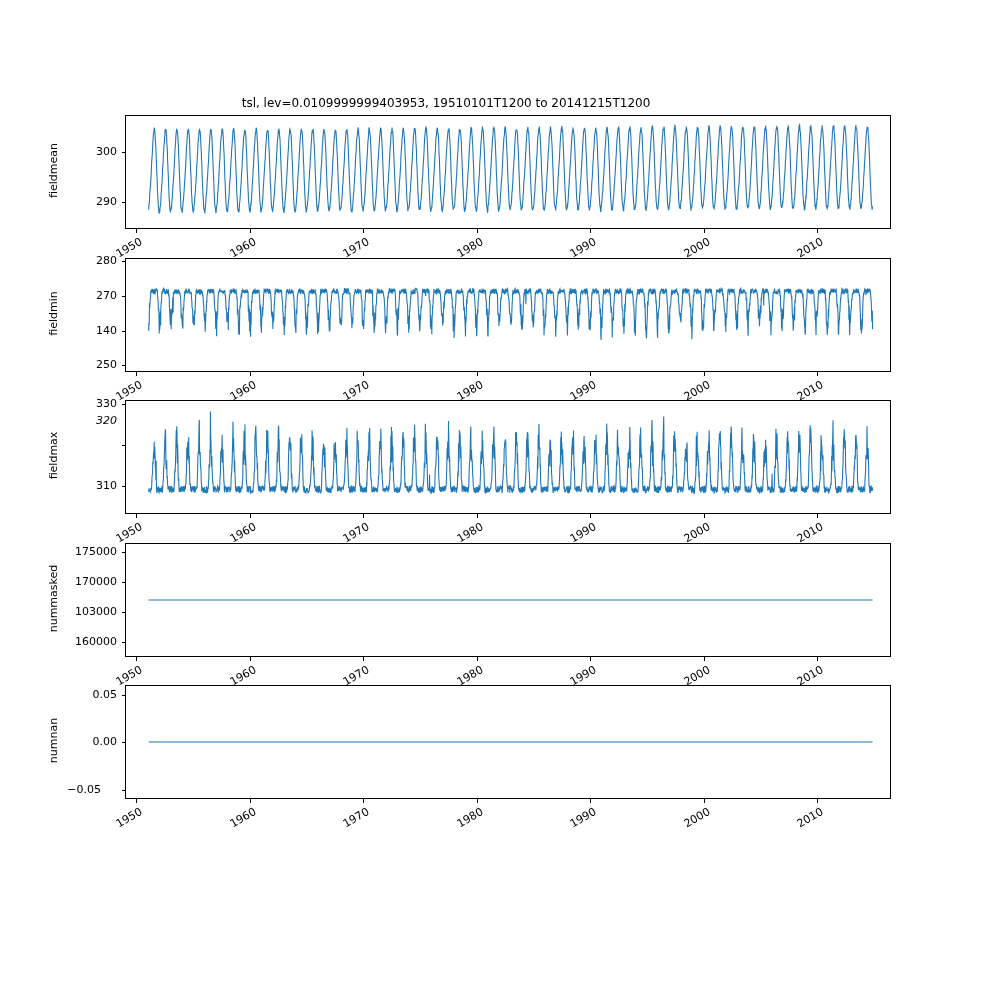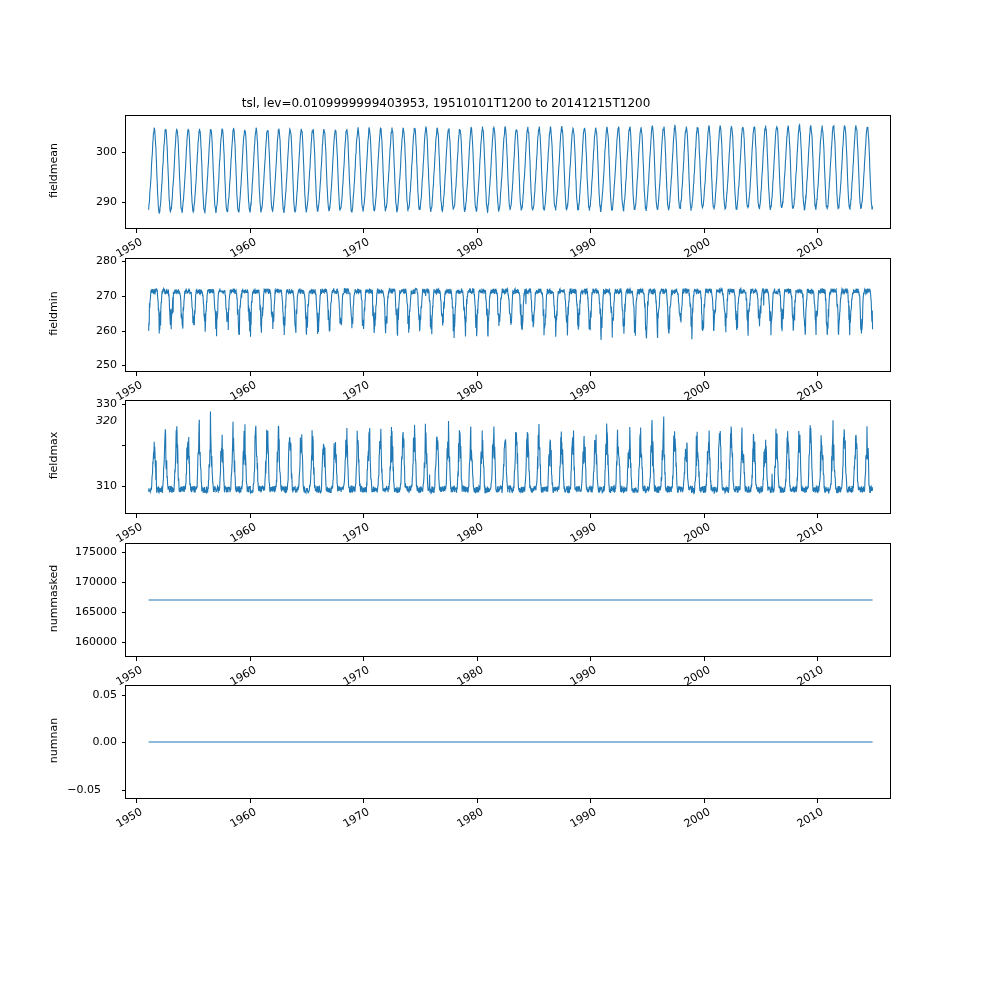--- a/index.html
+++ b/index.html
@@ -116,21 +116,21 @@
     <div class="xtick-rot" style="left: 783.237px; top: 235px; width: 36px;">2010</div>
     <div class="panel" style="left: 125px; top: 258px; width: 766px; height: 114px;">
       <svg viewBox="0 0 766 114" preserveAspectRatio="none">
         <polyline fill="none" stroke="#1f77b4" stroke-width="1.1" points="22.70,73.17 22.98,64.77 23.25,67.31 23.53,44.70 23.81,49.81 24.09,43.20 24.37,40.92 24.65,37.47 24.93,32.92 25.21,31.60 25.49,34.33 25.77,31.24 26.05,31.28 26.33,33.43 26.60,33.03 26.88,30.61 27.16,34.22 27.44,34.83 27.72,34.28 28.00,34.56 28.28,30.51 28.56,31.82 28.84,33.73 29.12,34.97 29.40,34.06 29.68,32.51 29.95,30.15 30.23,31.99 30.51,31.34 30.79,30.63 31.07,31.20 31.35,31.77 31.63,37.39 31.91,41.56 32.19,41.70 32.47,52.62 32.75,50.04 33.03,56.45 33.30,75.92 33.58,58.58 33.86,72.22 34.14,55.80 34.42,53.35 34.70,67.75 34.98,48.83 35.26,44.25 35.54,44.28 35.82,37.23 36.10,32.78 36.38,35.13 36.65,34.14 36.93,30.85 37.21,32.78 37.49,32.75 37.77,30.13 38.05,30.72 38.33,32.82 38.61,30.41 38.89,35.37 39.17,32.24 39.45,35.51 39.73,35.34 40.00,32.73 40.28,34.42 40.56,31.28 40.84,31.05 41.12,34.88 41.40,35.06 41.68,34.65 41.96,32.65 42.24,32.38 42.52,31.12 42.80,37.96 43.08,36.01 43.35,40.88 43.63,50.31 43.91,54.64 44.19,61.03 44.47,67.10 44.75,51.19 45.03,56.90 45.31,71.38 45.59,59.20 45.87,56.46 46.15,50.15 46.43,55.78 46.70,43.85 46.98,38.78 47.26,54.35 47.54,33.46 47.82,34.15 48.10,34.48 48.38,34.61 48.66,35.35 48.94,31.10 49.22,32.23 49.50,32.85 49.78,31.91 50.05,34.99 50.33,30.90 50.61,34.51 50.89,33.05 51.17,35.04 51.45,34.65 51.73,31.81 52.01,33.04 52.29,32.04 52.57,30.85 52.85,34.86 53.13,34.99 53.40,32.45 53.68,35.42 53.96,34.47 54.24,36.13 54.52,37.78 54.80,39.58 55.08,48.36 55.36,60.33 55.64,55.63 55.92,58.11 56.20,62.72 56.48,67.66 56.75,68.07 57.03,70.86 57.31,49.22 57.59,52.90 57.87,49.27 58.15,42.78 58.43,40.17 58.71,35.76 58.99,32.35 59.27,35.47 59.55,33.99 59.83,31.50 60.10,32.27 60.38,30.16 60.66,33.54 60.94,31.93 61.22,35.44 61.50,33.44 61.78,33.99 62.06,33.54 62.34,33.79 62.62,32.51 62.90,33.44 63.18,30.09 63.45,31.35 63.73,31.53 64.01,35.18 64.29,34.89 64.57,34.12 64.85,33.94 65.13,35.38 65.41,33.66 65.69,40.14 65.97,42.74 66.25,49.56 66.53,50.18 66.80,51.84 67.08,64.86 67.36,64.89 67.64,58.47 67.92,67.14 68.20,57.43 68.48,67.30 68.76,52.32 69.04,56.45 69.32,51.88 69.60,43.49 69.88,36.22 70.15,35.75 70.43,31.39 70.71,32.25 70.99,31.39 71.27,32.52 71.55,35.35 71.83,33.48 72.11,32.89 72.39,33.40 72.67,31.77 72.95,31.58 73.23,34.44 73.50,30.89 73.78,35.40 74.06,35.01 74.34,31.22 74.62,32.80 74.90,35.28 75.18,34.75 75.46,31.16 75.74,34.21 76.02,34.07 76.30,32.95 76.58,34.24 76.85,37.12 77.13,37.03 77.41,41.28 77.69,45.39 77.97,47.56 78.25,57.97 78.53,59.17 78.81,63.34 79.09,55.47 79.37,73.98 79.65,66.97 79.93,60.28 80.20,52.36 80.48,53.06 80.76,43.05 81.04,44.47 81.32,36.65 81.60,35.59 81.88,32.02 82.16,32.10 82.44,31.91 82.72,31.18 83.00,31.13 83.27,33.73 83.55,34.19 83.83,35.04 84.11,31.56 84.39,30.81 84.67,34.76 84.95,33.80 85.23,30.57 85.51,33.69 85.79,32.10 86.07,31.38 86.35,34.41 86.62,30.82 86.90,34.71 87.18,33.59 87.46,31.25 87.74,31.42 88.02,33.08 88.30,36.98 88.58,43.20 88.86,48.66 89.14,51.69 89.42,52.37 89.70,56.61 89.97,71.35 90.25,54.36 90.53,53.25 90.81,78.74 91.09,59.63 91.37,61.25 91.65,55.84 91.93,55.80 92.21,42.53 92.49,37.62 92.77,33.98 93.05,32.92 93.32,34.20 93.60,31.80 93.88,31.22 94.16,30.09 94.44,32.87 94.72,32.75 95.00,32.54 95.28,32.65 95.56,33.00 95.84,34.02 96.12,32.03 96.40,33.12 96.67,32.91 96.95,34.17 97.23,34.64 97.51,33.68 97.79,33.09 98.07,33.92 98.35,33.22 98.63,32.88 98.91,31.71 99.19,33.25 99.47,37.37 99.75,36.77 100.02,44.63 100.30,51.28 100.58,50.18 100.86,54.20 101.14,64.03 101.42,57.86 101.70,58.51 101.98,58.07 102.26,54.10 102.54,72.38 102.82,50.26 103.10,52.35 103.37,41.59 103.65,40.30 103.93,35.94 104.21,36.72 104.49,31.32 104.77,33.39 105.05,32.07 105.33,30.86 105.61,35.07 105.89,31.69 106.17,33.89 106.45,31.24 106.72,31.93 107.00,33.47 107.28,32.04 107.56,30.09 107.84,33.02 108.12,34.30 108.40,30.15 108.68,32.77 108.96,30.82 109.24,35.53 109.52,32.76 109.80,32.69 110.07,32.51 110.35,31.91 110.63,35.94 110.91,34.58 111.19,40.08 111.47,40.03 111.75,56.17 112.03,56.12 112.31,51.12 112.59,63.89 112.87,71.65 113.15,76.97 113.42,64.06 113.70,77.22 113.98,53.12 114.26,47.41 114.54,49.49 114.82,43.34 115.10,40.77 115.38,37.49 115.66,34.96 115.94,39.37 116.22,31.81 116.50,34.87 116.77,32.25 117.05,31.16 117.33,31.81 117.61,33.61 117.89,33.87 118.17,33.82 118.45,32.98 118.73,31.55 119.01,35.00 119.29,32.70 119.57,33.76 119.85,31.21 120.12,34.29 120.40,32.80 120.68,34.03 120.96,34.00 121.24,33.27 121.52,31.52 121.80,31.58 122.08,34.47 122.36,33.00 122.64,53.64 122.92,47.32 123.20,57.76 123.47,63.63 123.75,50.33 124.03,73.80 124.31,65.03 124.59,53.82 124.87,79.05 125.15,59.82 125.43,66.85 125.71,45.10 125.99,42.61 126.27,44.71 126.55,38.32 126.82,35.61 127.10,32.78 127.38,35.31 127.66,34.32 127.94,31.08 128.22,34.36 128.50,34.19 128.78,32.17 129.06,33.91 129.34,30.08 129.62,35.57 129.90,33.33 130.17,31.99 130.45,34.65 130.73,33.13 131.01,31.34 131.29,35.36 131.57,32.75 131.85,31.35 132.13,34.43 132.41,32.54 132.69,33.85 132.97,31.73 133.25,31.74 133.52,35.28 133.80,37.43 134.08,40.35 134.36,52.12 134.64,46.47 134.92,52.88 135.20,69.04 135.48,68.44 135.76,75.14 136.04,61.37 136.32,58.83 136.60,49.19 136.87,58.24 137.15,52.99 137.43,50.02 137.71,42.97 137.99,36.95 138.27,34.37 138.55,30.95 138.83,31.41 139.11,33.75 139.39,33.02 139.67,30.44 139.95,31.20 140.22,35.11 140.50,31.29 140.78,31.98 141.06,32.28 141.34,30.95 141.62,31.34 141.90,31.70 142.18,33.23 142.46,30.10 142.74,35.38 143.02,34.70 143.30,34.62 143.57,34.25 143.85,30.67 144.13,32.51 144.41,31.25 144.69,34.77 144.97,34.71 145.25,40.15 145.53,41.29 145.81,56.49 146.09,54.65 146.37,59.26 146.65,54.25 146.92,53.67 147.20,71.32 147.48,58.65 147.76,55.69 148.04,64.07 148.32,56.96 148.60,47.50 148.88,44.57 149.16,39.15 149.44,32.60 149.72,33.11 150.00,33.73 150.27,31.06 150.55,31.69 150.83,31.68 151.11,32.09 151.39,33.36 151.67,30.44 151.95,34.28 152.23,31.76 152.51,30.49 152.79,31.96 153.07,33.69 153.35,34.24 153.62,33.39 153.90,33.01 154.18,31.14 154.46,32.65 154.74,32.36 155.02,32.91 155.30,33.54 155.58,31.77 155.86,31.95 156.14,36.27 156.42,38.18 156.70,41.99 156.97,43.85 157.25,53.88 157.53,54.56 157.81,65.55 158.09,67.43 158.37,58.70 158.65,77.27 158.93,60.31 159.21,68.32 159.49,62.29 159.77,47.44 160.05,49.83 160.32,42.15 160.60,38.22 160.88,31.89 161.16,32.47 161.44,33.15 161.72,30.71 162.00,33.18 162.28,33.06 162.56,34.14 162.84,34.47 163.12,34.97 163.40,33.35 163.67,30.50 163.95,31.51 164.23,34.86 164.51,32.04 164.79,35.45 165.07,34.36 165.35,34.63 165.63,34.00 165.91,31.53 166.19,31.45 166.47,33.24 166.75,34.28 167.02,34.46 167.30,31.88 167.58,33.71 167.86,37.48 168.14,37.92 168.42,42.50 168.70,48.08 168.98,54.01 169.26,63.14 169.54,68.35 169.82,68.60 170.10,72.39 170.37,75.15 170.65,51.41 170.93,52.40 171.21,56.06 171.49,47.38 171.77,38.77 172.05,37.19 172.33,35.41 172.61,34.07 172.89,32.71 173.17,30.90 173.45,34.01 173.72,31.90 174.00,34.09 174.28,30.83 174.56,30.06 174.84,35.55 175.12,33.88 175.40,34.97 175.68,31.67 175.96,32.82 176.24,30.76 176.52,32.89 176.80,32.74 177.07,33.58 177.35,35.47 177.63,31.58 177.91,33.34 178.19,32.47 178.47,34.15 178.75,35.96 179.03,36.42 179.31,40.16 179.59,41.48 179.87,51.54 180.15,61.11 180.42,54.44 180.70,74.45 180.98,77.12 181.26,58.20 181.54,68.08 181.82,70.02 182.10,62.72 182.38,45.79 182.66,48.40 182.94,46.40 183.22,41.61 183.50,34.49 183.77,33.90 184.05,33.21 184.33,33.60 184.61,31.85 184.89,32.69 185.17,35.09 185.45,32.83 185.73,31.92 186.01,33.14 186.29,30.91 186.57,35.26 186.84,35.24 187.12,35.11 187.40,31.77 187.68,31.36 187.96,31.33 188.24,34.75 188.52,32.14 188.80,33.52 189.08,34.94 189.36,33.09 189.64,30.84 189.92,34.72 190.19,36.56 190.47,35.06 190.75,41.64 191.03,48.49 191.31,51.40 191.59,57.42 191.87,63.91 192.15,76.25 192.43,54.75 192.71,72.03 192.99,74.22 193.27,65.34 193.54,61.83 193.82,55.58 194.10,48.28 194.38,43.51 194.66,36.38 194.94,37.45 195.22,30.55 195.50,31.11 195.78,35.52 196.06,34.86 196.34,34.17 196.62,32.48 196.89,31.24 197.17,31.92 197.45,31.57 197.73,34.37 198.01,31.68 198.29,33.01 198.57,34.14 198.85,34.39 199.13,30.74 199.41,33.16 199.69,30.13 199.97,33.36 200.24,32.25 200.52,33.91 200.80,30.64 201.08,31.71 201.36,34.17 201.64,35.13 201.92,39.26 202.20,44.07 202.48,50.52 202.76,62.07 203.04,51.74 203.32,57.06 203.59,66.98 203.87,73.82 204.15,72.33 204.43,73.02 204.71,59.20 204.99,59.79 205.27,46.17 205.55,43.91 205.83,43.65 206.11,37.89 206.39,35.32 206.67,33.03 206.94,32.59 207.22,31.82 207.50,34.43 207.78,32.17 208.06,30.55 208.34,30.31 208.62,33.10 208.90,32.25 209.18,32.26 209.46,34.73 209.74,34.36 210.02,32.67 210.29,33.56 210.57,33.70 210.85,35.58 211.13,34.64 211.41,30.43 211.69,33.82 211.97,30.25 212.25,34.16 212.53,32.60 212.81,36.06 213.09,37.81 213.37,40.24 213.64,43.87 213.92,50.60 214.20,50.69 214.48,65.80 214.76,60.72 215.04,60.54 215.32,65.15 215.60,63.36 215.88,67.36 216.16,64.82 216.44,57.89 216.72,47.22 216.99,40.93 217.27,36.13 217.55,36.43 217.83,35.98 218.11,35.01 218.39,34.91 218.67,33.86 218.95,30.24 219.23,30.09 219.51,34.46 219.79,31.23 220.07,32.13 220.34,30.06 220.62,32.79 220.90,35.06 221.18,30.10 221.46,35.16 221.74,35.20 222.02,30.51 222.30,30.36 222.58,31.96 222.86,31.02 223.14,31.68 223.42,34.74 223.69,34.20 223.97,34.47 224.25,34.85 224.53,34.89 224.81,41.56 225.09,47.86 225.37,49.32 225.65,54.64 225.93,58.78 226.21,59.98 226.49,70.35 226.77,61.39 227.04,59.37 227.32,65.92 227.60,57.26 227.88,47.15 228.16,46.99 228.44,38.81 228.72,36.75 229.00,35.39 229.28,33.89 229.56,32.96 229.84,30.50 230.12,32.78 230.39,31.75 230.67,33.94 230.95,34.61 231.23,33.37 231.51,34.33 231.79,32.57 232.07,34.52 232.35,30.09 232.63,33.99 232.91,34.87 233.19,34.02 233.47,30.65 233.74,31.75 234.02,32.32 234.30,32.76 234.58,34.67 234.86,31.59 235.14,32.63 235.42,31.23 235.70,35.31 235.98,40.20 236.26,42.01 236.54,41.21 236.82,59.52 237.09,68.05 237.37,64.41 237.65,64.81 237.93,61.74 238.21,71.15 238.49,66.21 238.77,54.47 239.05,49.31 239.33,53.09 239.61,43.36 239.89,41.16 240.17,32.95 240.44,32.26 240.72,33.65 241.00,34.01 241.28,33.72 241.56,30.94 241.84,32.77 242.12,33.10 242.40,31.48 242.68,33.87 242.96,32.28 243.24,32.79 243.52,34.20 243.79,35.50 244.07,30.53 244.35,30.51 244.63,31.90 244.91,30.81 245.19,34.45 245.47,30.92 245.75,34.13 246.03,33.93 246.31,35.27 246.59,33.21 246.87,31.27 247.14,34.08 247.42,58.33 247.70,47.35 247.98,53.52 248.26,60.98 248.54,65.78 248.82,75.26 249.10,70.17 249.38,54.34 249.66,68.45 249.94,59.05 250.22,61.57 250.49,48.40 250.77,47.34 251.05,45.62 251.33,37.39 251.61,34.80 251.89,32.71 252.17,30.16 252.45,30.91 252.73,30.77 253.01,35.07 253.29,34.45 253.57,33.66 253.84,33.62 254.12,30.99 254.40,35.41 254.68,33.48 254.96,34.52 255.24,32.15 255.52,34.05 255.80,33.27 256.08,30.73 256.36,35.14 256.64,33.63 256.92,31.88 257.19,34.06 257.47,31.91 257.75,34.61 258.03,34.58 258.31,36.88 258.59,38.99 258.87,39.25 259.15,46.32 259.43,48.84 259.71,62.21 259.99,69.18 260.27,75.53 260.54,67.74 260.82,62.34 261.10,58.02 261.38,59.34 261.66,65.74 261.94,47.76 262.22,44.16 262.50,37.40 262.78,40.12 263.06,35.00 263.34,32.73 263.62,35.36 263.89,31.15 264.17,31.43 264.45,30.08 264.73,30.37 265.01,32.99 265.29,34.34 265.57,31.46 265.85,33.65 266.13,31.14 266.41,35.20 266.69,30.08 266.97,35.38 267.24,30.49 267.52,33.53 267.80,33.45 268.08,31.19 268.36,31.15 268.64,30.51 268.92,30.64 269.20,33.08 269.48,30.77 269.76,33.49 270.04,37.34 270.32,45.51 270.59,51.97 270.87,57.30 271.15,52.37 271.43,52.07 271.71,65.69 271.99,76.13 272.27,78.11 272.55,60.26 272.83,49.75 273.11,61.88 273.39,51.54 273.67,45.51 273.94,42.27 274.22,37.32 274.50,31.77 274.78,32.99 275.06,34.96 275.34,34.60 275.62,34.13 275.90,33.94 276.18,32.51 276.46,31.05 276.74,33.52 277.02,31.23 277.29,31.15 277.57,32.08 277.85,33.04 278.13,30.38 278.41,35.13 278.69,33.17 278.97,35.42 279.25,33.06 279.53,30.26 279.81,34.26 280.09,34.27 280.37,30.23 280.64,31.84 280.92,33.61 281.20,36.20 281.48,39.40 281.76,44.70 282.04,45.62 282.32,47.24 282.60,66.04 282.88,64.35 283.16,57.72 283.44,75.02 283.72,63.60 283.99,71.23 284.27,51.82 284.55,53.63 284.83,49.20 285.11,45.07 285.39,40.39 285.67,37.23 285.95,32.49 286.23,32.74 286.51,35.22 286.79,35.42 287.07,34.61 287.34,34.51 287.62,33.25 287.90,31.02 288.18,35.48 288.46,32.14 288.74,32.54 289.02,32.12 289.30,34.44 289.58,35.48 289.86,33.03 290.14,30.22 290.41,30.54 290.69,30.41 290.97,30.18 291.25,31.31 291.53,30.11 291.81,32.03 292.09,34.28 292.37,34.68 292.65,36.89 292.93,47.40 293.21,49.94 293.49,57.21 293.76,62.27 294.04,56.32 294.32,72.65 294.60,72.37 294.88,65.06 295.16,58.37 295.44,61.83 295.72,50.16 296.00,48.00 296.28,50.23 296.56,43.92 296.84,38.86 297.11,36.67 297.39,31.23 297.67,31.47 297.95,31.74 298.23,32.45 298.51,34.20 298.79,30.34 299.07,34.36 299.35,34.54 299.63,34.28 299.91,30.83 300.19,34.27 300.46,37.62 300.74,32.44 301.02,32.26 301.30,32.17 301.58,30.70 301.86,30.41 302.14,34.08 302.42,33.23 302.70,34.91 302.98,30.48 303.26,34.90 303.54,31.26 303.81,33.59 304.09,41.84 304.37,42.82 304.65,41.90 304.93,47.40 305.21,69.17 305.49,56.89 305.77,71.60 306.05,62.06 306.33,61.89 306.61,76.57 306.89,59.68 307.16,56.93 307.44,48.51 307.72,48.58 308.00,39.96 308.28,38.78 308.56,34.30 308.84,30.55 309.12,33.64 309.40,33.71 309.68,33.59 309.96,33.13 310.24,32.53 310.51,33.97 310.79,35.04 311.07,35.48 311.35,31.85 311.63,30.06 311.91,35.00 312.19,32.81 312.47,34.66 312.75,31.34 313.03,30.63 313.31,31.98 313.59,31.49 313.86,35.24 314.14,33.40 314.42,31.58 314.70,32.60 314.98,33.70 315.26,36.20 315.54,42.12 315.82,42.38 316.10,50.56 316.38,56.94 316.66,57.58 316.94,55.94 317.21,55.85 317.49,67.80 317.77,59.20 318.05,65.08 318.33,51.28 318.61,43.66 318.89,50.52 319.17,46.31 319.45,38.83 319.73,35.66 320.01,33.99 320.29,32.04 320.56,33.50 320.84,34.98 321.12,34.24 321.40,32.02 321.68,31.37 321.96,32.21 322.24,34.35 322.52,33.42 322.80,34.18 323.08,30.56 323.36,32.80 323.64,33.13 323.91,35.49 324.19,32.05 324.47,32.74 324.75,30.42 325.03,32.72 325.31,35.32 325.59,33.05 325.87,31.17 326.15,32.81 326.43,35.55 326.71,40.18 326.99,40.09 327.26,49.38 327.54,49.32 327.82,48.52 328.10,73.50 328.38,70.60 328.66,55.90 328.94,80.49 329.22,68.79 329.50,68.77 329.78,62.30 330.06,51.10 330.34,47.94 330.61,45.72 330.89,36.82 331.17,32.82 331.45,32.67 331.73,34.23 332.01,33.93 332.29,33.05 332.57,31.78 332.85,31.76 333.13,34.10 333.41,33.82 333.69,35.30 333.96,32.27 334.24,32.73 334.52,35.49 334.80,32.54 335.08,34.98 335.36,34.24 335.64,34.04 335.92,33.71 336.20,31.24 336.48,30.11 336.76,32.45 337.04,34.60 337.31,33.09 337.59,31.99 337.87,36.73 338.15,37.40 338.43,46.06 338.71,52.49 338.99,50.66 339.27,50.16 339.55,60.00 339.83,61.74 340.11,67.79 340.39,78.94 340.66,58.27 340.94,64.29 341.22,53.67 341.50,40.85 341.78,46.10 342.06,37.80 342.34,38.53 342.62,34.93 342.90,33.28 343.18,33.49 343.46,31.77 343.74,33.41 344.01,32.99 344.29,33.03 344.57,30.48 344.85,30.35 345.13,34.52 345.41,30.54 345.69,32.64 345.97,33.97 346.25,34.42 346.53,35.36 346.81,32.88 347.09,35.11 347.36,33.60 347.64,30.21 347.92,30.36 348.20,34.26 348.48,33.12 348.76,30.23 349.04,36.21 349.32,36.18 349.60,40.97 349.88,45.95 350.16,47.58 350.44,60.92 350.71,69.65 350.99,69.68 351.27,56.56 351.55,78.50 351.83,73.15 352.11,58.44 352.39,50.89 352.67,55.91 352.95,45.75 353.23,41.42 353.51,40.25 353.79,33.01 354.06,32.89 354.34,32.04 354.62,31.20 354.90,33.85 355.18,31.08 355.46,34.21 355.74,32.62 356.02,33.73 356.30,33.47 356.58,34.85 356.86,31.34 357.14,31.89 357.41,34.12 357.69,34.21 357.97,34.58 358.25,30.73 358.53,30.84 358.81,33.88 359.09,31.39 359.37,32.43 359.65,32.41 359.93,35.19 360.21,31.72 360.49,32.84 360.76,41.47 361.04,40.81 361.32,45.63 361.60,57.00 361.88,57.24 362.16,50.51 362.44,61.21 362.72,77.29 363.00,78.87 363.28,59.53 363.56,63.09 363.84,51.73 364.11,56.77 364.39,42.75 364.67,37.31 364.95,38.04 365.23,35.26 365.51,33.41 365.79,33.05 366.07,31.41 366.35,35.17 366.63,33.47 366.91,32.61 367.19,30.91 367.46,32.81 367.74,32.08 368.02,34.77 368.30,32.89 368.58,30.30 368.86,31.23 369.14,31.71 369.42,35.48 369.70,33.60 369.98,30.72 370.26,32.78 370.54,30.91 370.81,30.71 371.09,35.24 371.37,31.59 371.65,34.80 371.93,34.41 372.21,34.68 372.49,38.97 372.77,53.58 373.05,57.21 373.33,55.19 373.61,57.39 373.89,68.09 374.16,61.37 374.44,56.28 374.72,63.95 375.00,56.79 375.28,54.15 375.56,44.74 375.84,39.31 376.12,40.35 376.40,39.25 376.68,36.38 376.96,33.96 377.24,30.06 377.51,31.40 377.79,30.40 378.07,34.55 378.35,31.34 378.63,31.73 378.91,33.11 379.19,32.28 379.47,35.50 379.75,35.32 380.03,31.91 380.31,31.01 380.59,31.67 380.86,35.06 381.14,31.79 381.42,31.28 381.70,33.62 381.98,31.54 382.26,30.92 382.54,30.34 382.82,33.43 383.10,37.00 383.38,36.27 383.66,41.27 383.94,40.27 384.21,46.32 384.49,54.28 384.77,56.05 385.05,55.15 385.33,57.29 385.61,63.40 385.89,66.99 386.17,64.57 386.45,65.14 386.73,57.56 387.01,48.91 387.29,43.61 387.56,37.41 387.84,32.70 388.12,33.10 388.40,35.58 388.68,35.50 388.96,35.15 389.24,31.84 389.52,32.74 389.80,30.82 390.08,30.27 390.36,35.26 390.64,31.79 390.91,31.76 391.19,34.66 391.47,33.55 391.75,32.40 392.03,32.10 392.31,33.86 392.59,33.94 392.87,30.60 393.15,33.48 393.43,31.74 393.71,35.25 393.99,33.80 394.26,34.89 394.54,36.36 394.82,37.60 395.10,44.93 395.38,54.74 395.66,57.35 395.94,46.15 396.22,67.72 396.50,65.20 396.78,71.77 397.06,57.31 397.33,72.01 397.61,65.96 397.89,63.72 398.17,54.50 398.45,43.68 398.73,43.12 399.01,36.01 399.29,36.45 399.57,33.79 399.85,31.49 400.13,30.76 400.41,35.23 400.68,31.80 400.96,46.16 401.24,30.09 401.52,31.85 401.80,33.45 402.08,35.39 402.36,32.23 402.64,34.80 402.92,34.71 403.20,35.06 403.48,32.82 403.76,32.11 404.03,31.53 404.31,33.39 404.59,31.09 404.87,31.68 405.15,34.55 405.43,30.18 405.71,32.65 405.99,34.77 406.27,41.52 406.55,42.00 406.83,53.67 407.11,54.16 407.38,63.70 407.66,60.09 407.94,56.73 408.22,69.48 408.50,67.08 408.78,65.01 409.06,55.90 409.34,53.24 409.62,52.06 409.90,45.48 410.18,38.68 410.46,33.52 410.73,36.38 411.01,33.37 411.29,34.49 411.57,31.62 411.85,33.53 412.13,33.85 412.41,35.27 412.69,34.00 412.97,34.70 413.25,31.20 413.53,34.74 413.81,32.25 414.08,31.12 414.36,32.08 414.64,30.90 414.92,34.34 415.20,30.53 415.48,31.20 415.76,30.30 416.04,31.72 416.32,34.28 416.60,34.83 416.88,33.30 417.16,35.69 417.43,34.47 417.71,38.46 417.99,39.95 418.27,58.08 418.55,53.04 418.83,52.57 419.11,77.61 419.39,67.56 419.67,70.35 419.95,65.97 420.23,67.34 420.51,56.22 420.78,59.94 421.06,52.89 421.34,43.89 421.62,36.43 421.90,36.43 422.18,34.21 422.46,30.42 422.74,31.55 423.02,34.82 423.30,34.93 423.58,33.99 423.86,31.25 424.13,34.31 424.41,33.05 424.69,30.89 424.97,30.64 425.25,34.77 425.53,34.20 425.81,34.39 426.09,31.74 426.37,35.09 426.65,35.04 426.93,34.38 427.21,32.76 427.48,34.14 427.76,34.07 428.04,34.35 428.32,34.17 428.60,37.17 428.88,41.38 429.16,48.35 429.44,47.22 429.72,57.76 430.00,60.15 430.28,58.14 430.56,59.64 430.83,79.05 431.11,69.41 431.39,56.40 431.67,62.48 431.95,52.64 432.23,58.04 432.51,42.28 432.79,39.64 433.07,36.90 433.35,32.78 433.63,34.24 433.91,35.47 434.18,33.96 434.46,32.70 434.74,30.86 435.02,30.34 435.30,34.96 435.58,31.11 435.86,33.17 436.14,32.47 436.42,32.10 436.70,32.02 436.98,32.21 437.26,33.84 437.53,31.70 437.81,33.18 438.09,32.77 438.37,34.09 438.65,31.82 438.93,34.07 439.21,30.55 439.49,33.87 439.77,34.91 440.05,36.05 440.33,41.99 440.61,42.11 440.88,48.88 441.16,54.04 441.44,60.55 441.72,64.48 442.00,57.40 442.28,62.93 442.56,77.77 442.84,66.63 443.12,48.62 443.40,57.30 443.68,49.22 443.96,42.46 444.23,44.13 444.51,34.71 444.79,35.16 445.07,32.43 445.35,30.45 445.63,30.89 445.91,34.19 446.19,34.91 446.47,35.13 446.75,35.26 447.03,30.11 447.31,34.48 447.58,32.72 447.86,34.35 448.14,31.70 448.42,31.44 448.70,34.54 448.98,33.47 449.26,33.67 449.54,30.74 449.82,35.16 450.10,31.19 450.38,30.43 450.66,35.43 450.93,34.05 451.21,31.31 451.49,36.89 451.77,43.32 452.05,46.15 452.33,45.53 452.61,54.70 452.89,67.66 453.17,54.80 453.45,72.09 453.73,57.16 454.01,69.39 454.28,50.44 454.56,54.73 454.84,56.99 455.12,41.79 455.40,45.54 455.68,39.33 455.96,34.16 456.24,34.13 456.52,32.93 456.80,34.41 457.08,31.22 457.36,33.65 457.63,35.57 457.91,35.49 458.19,32.29 458.47,33.25 458.75,33.39 459.03,32.75 459.31,31.72 459.59,31.20 459.87,32.08 460.15,34.89 460.43,35.36 460.71,30.22 460.98,35.19 461.26,30.52 461.54,34.23 461.82,30.76 462.10,30.41 462.38,35.49 462.66,32.59 462.94,40.19 463.22,39.88 463.50,47.90 463.78,50.81 464.06,56.20 464.33,71.56 464.61,64.87 464.89,61.61 465.17,67.67 465.45,72.48 465.73,55.54 466.01,52.66 466.29,59.87 466.57,48.79 466.85,40.71 467.13,35.22 467.41,35.68 467.68,34.43 467.96,34.44 468.24,30.17 468.52,34.35 468.80,31.80 469.08,31.43 469.36,32.22 469.64,34.41 469.92,34.13 470.20,31.37 470.48,32.63 470.76,31.60 471.03,30.33 471.31,30.23 471.59,35.04 471.87,33.71 472.15,35.25 472.43,31.30 472.71,34.48 472.99,33.46 473.27,31.86 473.55,33.36 473.83,35.26 474.11,36.10 474.38,39.10 474.66,45.86 474.94,44.60 475.22,55.35 475.50,56.21 475.78,50.42 476.06,77.12 476.34,82.38 476.62,62.64 476.90,58.71 477.18,70.26 477.46,58.04 477.73,52.75 478.01,45.95 478.29,38.80 478.57,36.82 478.85,30.67 479.13,34.07 479.41,34.81 479.69,33.76 479.97,31.97 480.25,34.33 480.53,34.65 480.81,34.95 481.08,30.10 481.36,33.37 481.64,33.81 481.92,34.51 482.20,30.71 482.48,33.42 482.76,31.06 483.04,33.77 483.32,33.03 483.60,33.76 483.88,32.24 484.16,31.72 484.43,33.70 484.71,30.11 484.99,34.69 485.27,37.18 485.55,34.18 485.83,46.24 486.11,49.57 486.39,55.00 486.67,48.40 486.95,53.57 487.23,56.38 487.51,79.85 487.78,59.64 488.06,60.68 488.34,59.95 488.62,62.78 488.90,56.45 489.18,44.30 489.46,44.09 489.74,35.07 490.02,34.02 490.30,35.23 490.58,30.48 490.86,32.10 491.13,33.09 491.41,31.62 491.69,35.26 491.97,32.63 492.25,34.54 492.53,30.52 492.81,33.34 493.09,33.65 493.37,32.44 493.65,35.17 493.93,34.87 494.21,32.02 494.48,33.92 494.76,35.41 495.04,31.49 495.32,30.26 495.60,34.33 495.88,30.51 496.16,30.48 496.44,33.85 496.72,32.37 497.00,36.11 497.28,48.54 497.56,50.21 497.83,52.81 498.11,51.91 498.39,68.64 498.67,64.90 498.95,65.15 499.23,76.16 499.51,59.95 499.79,68.11 500.07,45.61 500.35,53.69 500.63,46.59 500.90,39.54 501.18,36.01 501.46,32.99 501.74,33.86 502.02,30.81 502.30,33.46 502.58,33.92 502.86,34.42 503.14,30.42 503.42,30.78 503.70,34.74 503.98,30.77 504.25,32.30 504.53,33.80 504.81,35.30 505.09,31.18 505.37,30.30 505.65,31.33 505.93,32.32 506.21,35.29 506.49,34.52 506.77,33.15 507.05,33.26 507.33,33.10 507.60,32.38 507.88,35.76 508.16,37.92 508.44,39.12 508.72,46.24 509.00,46.62 509.28,49.45 509.56,59.65 509.84,74.97 510.12,69.98 510.40,62.68 510.68,78.12 510.95,63.73 511.23,54.91 511.51,43.86 511.79,42.20 512.07,39.90 512.35,38.31 512.63,33.37 512.91,36.19 513.19,30.57 513.47,33.67 513.75,33.09 514.03,30.74 514.30,35.16 514.58,35.39 514.86,35.51 515.14,30.66 515.42,32.11 515.70,30.83 515.98,31.55 516.26,34.34 516.54,33.05 516.82,30.94 517.10,34.55 517.38,32.48 517.65,30.91 517.93,31.61 518.21,31.44 518.49,34.04 518.77,35.04 519.05,35.54 519.33,34.75 519.61,38.94 519.89,45.52 520.17,49.71 520.45,44.97 520.73,63.45 521.00,72.20 521.28,68.51 521.56,78.22 521.84,80.76 522.12,71.22 522.40,65.06 522.68,58.00 522.96,42.92 523.24,47.94 523.52,44.94 523.80,34.65 524.08,36.43 524.35,31.19 524.63,32.67 524.91,33.12 525.19,31.87 525.47,32.75 525.75,30.10 526.03,32.22 526.31,31.12 526.59,35.51 526.87,33.91 527.15,34.06 527.43,34.46 527.70,31.12 527.98,32.46 528.26,31.94 528.54,35.33 528.82,34.90 529.10,31.18 529.38,30.78 529.66,32.40 529.94,33.40 530.22,34.87 530.50,31.01 530.78,35.94 531.05,37.43 531.33,43.56 531.61,43.17 531.89,49.72 532.17,56.19 532.45,64.59 532.73,75.56 533.01,80.26 533.29,54.60 533.57,60.55 533.85,52.83 534.13,51.99 534.40,49.37 534.68,48.85 534.96,41.08 535.24,35.84 535.52,33.04 535.80,35.46 536.08,32.61 536.36,32.45 536.64,31.16 536.92,30.84 537.20,32.90 537.48,31.63 537.75,31.07 538.03,31.11 538.31,35.37 538.59,34.46 538.87,30.25 539.15,33.69 539.43,32.99 539.71,34.99 539.99,34.71 540.27,32.36 540.55,33.60 540.83,30.90 541.10,34.08 541.38,30.77 541.66,31.12 541.94,31.85 542.22,37.33 542.50,41.64 542.78,45.87 543.06,47.74 543.34,60.80 543.62,70.34 543.90,71.76 544.18,75.21 544.45,75.23 544.73,56.62 545.01,71.77 545.29,48.35 545.57,49.64 545.85,48.11 546.13,46.05 546.41,40.66 546.69,36.94 546.97,31.76 547.25,33.46 547.53,30.99 547.80,35.47 548.08,34.91 548.36,33.82 548.64,33.15 548.92,33.44 549.20,31.87 549.48,33.90 549.76,33.09 550.04,35.51 550.32,32.24 550.60,30.87 550.88,32.89 551.15,33.53 551.43,33.02 551.71,31.93 551.99,30.17 552.27,32.92 552.55,33.10 552.83,34.04 553.11,35.69 553.39,35.35 553.67,35.63 553.95,44.20 554.23,44.97 554.50,48.60 554.78,55.47 555.06,54.68 555.34,58.36 555.62,54.89 555.90,62.84 556.18,57.21 556.46,64.58 556.74,52.99 557.02,52.65 557.30,48.32 557.58,46.91 557.85,37.89 558.13,33.09 558.41,30.85 558.69,30.09 558.97,32.66 559.25,35.35 559.53,31.08 559.81,31.86 560.09,33.11 560.37,31.02 560.65,30.24 560.93,30.70 561.20,33.10 561.48,35.20 561.76,30.13 562.04,34.56 562.32,31.03 562.60,35.07 562.88,32.12 563.16,31.42 563.44,32.43 563.72,31.79 564.00,31.51 564.28,30.87 564.55,36.14 564.83,35.75 565.11,38.23 565.39,43.95 565.67,48.98 565.95,45.03 566.23,48.67 566.51,67.60 566.79,69.18 567.07,58.47 567.35,81.72 567.63,72.02 567.90,49.97 568.18,54.83 568.46,48.46 568.74,40.41 569.02,36.76 569.30,38.09 569.58,31.80 569.86,32.64 570.14,30.39 570.42,31.67 570.70,32.59 570.98,32.38 571.25,31.15 571.53,32.98 571.81,34.86 572.09,35.13 572.37,32.84 572.65,30.08 572.93,31.51 573.21,33.40 573.49,30.82 573.77,35.50 574.05,31.89 574.33,33.75 574.60,33.07 574.88,33.78 575.16,34.11 575.44,33.34 575.72,34.18 576.00,32.22 576.28,36.24 576.56,40.37 576.84,38.86 577.12,55.73 577.40,56.48 577.68,72.17 577.95,62.42 578.23,73.32 578.51,68.65 578.79,64.67 579.07,70.96 579.35,58.19 579.63,45.79 579.91,49.46 580.19,47.43 580.47,39.44 580.75,37.59 581.03,33.01 581.30,30.10 581.58,34.27 581.86,30.30 582.14,34.03 582.42,31.38 582.70,30.31 582.98,33.96 583.26,32.52 583.54,35.12 583.82,34.24 584.10,31.54 584.38,30.53 584.65,32.83 584.93,31.25 585.21,30.13 585.49,31.43 585.77,32.76 586.05,34.45 586.33,33.42 586.61,30.29 586.89,31.71 587.17,34.47 587.45,36.67 587.73,38.39 588.00,40.18 588.28,45.62 588.56,52.28 588.84,51.03 589.12,72.50 589.40,73.15 589.68,65.29 589.96,60.51 590.24,51.72 590.52,55.42 590.80,53.73 591.08,53.16 591.35,42.58 591.63,41.02 591.91,35.17 592.19,32.49 592.47,30.84 592.75,32.97 593.03,33.74 593.31,31.39 593.59,33.49 593.87,32.20 594.15,32.63 594.43,31.49 594.70,34.45 594.98,30.69 595.26,31.16 595.54,35.12 595.82,31.81 596.10,32.32 596.38,31.63 596.66,30.15 596.94,30.99 597.22,33.19 597.50,31.82 597.78,30.07 598.05,35.48 598.33,35.00 598.61,35.17 598.89,38.92 599.17,41.14 599.45,44.83 599.73,48.89 600.01,52.33 600.29,53.44 600.57,55.01 600.85,68.47 601.13,55.33 601.40,74.54 601.68,60.11 601.96,59.27 602.24,59.38 602.52,53.25 602.80,40.13 603.08,42.61 603.36,34.53 603.64,31.39 603.92,30.48 604.20,31.96 604.47,32.60 604.75,31.83 605.03,35.46 605.31,35.13 605.59,30.06 605.87,31.63 606.15,33.38 606.43,31.70 606.71,32.01 606.99,31.51 607.27,33.51 607.55,34.04 607.82,33.37 608.10,30.64 608.38,32.46 608.66,34.37 608.94,32.11 609.22,31.24 609.50,31.11 609.78,34.29 610.06,35.37 610.34,36.49 610.62,38.51 610.90,47.60 611.17,52.27 611.45,61.99 611.73,52.85 612.01,66.02 612.29,72.35 612.57,57.11 612.85,56.11 613.13,70.37 613.41,53.01 613.69,44.82 613.97,45.45 614.25,39.11 614.52,38.53 614.80,37.51 615.08,31.43 615.36,31.21 615.64,35.39 615.92,30.20 616.20,30.83 616.48,30.09 616.76,31.85 617.04,35.40 617.32,33.70 617.60,34.06 617.87,32.32 618.15,33.83 618.43,35.16 618.71,31.66 618.99,30.85 619.27,33.96 619.55,31.46 619.83,33.79 620.11,31.43 620.39,33.04 620.67,33.66 620.95,35.29 621.22,34.28 621.50,33.61 621.78,42.10 622.06,39.40 622.34,41.27 622.62,58.30 622.90,62.46 623.18,51.88 623.46,70.70 623.74,78.05 624.02,58.84 624.30,54.40 624.57,50.44 624.85,53.64 625.13,44.95 625.41,47.90 625.69,42.11 625.97,38.34 626.25,33.50 626.53,30.46 626.81,33.25 627.09,35.07 627.37,30.93 627.65,31.58 627.92,30.79 628.20,31.13 628.48,30.37 628.76,33.07 629.04,34.75 629.32,34.45 629.60,32.32 629.88,34.40 630.16,32.78 630.44,31.77 630.72,34.38 631.00,30.06 631.27,33.13 631.55,31.61 631.83,33.05 632.11,31.28 632.39,32.41 632.67,36.08 632.95,34.39 633.23,40.28 633.51,39.40 633.79,48.44 634.07,60.53 634.35,51.09 634.62,54.46 634.90,60.94 635.18,68.53 635.46,58.86 635.74,60.26 636.02,47.72 636.30,48.49 636.58,55.59 636.86,39.23 637.14,42.37 637.42,36.59 637.70,34.39 637.97,32.46 638.25,30.91 638.53,31.10 638.81,30.40 639.09,30.75 639.37,47.42 639.65,33.17 639.93,33.53 640.21,35.16 640.49,34.30 640.77,30.72 641.05,33.18 641.32,33.65 641.60,30.23 641.88,34.04 642.16,31.93 642.44,33.89 642.72,30.35 643.00,31.39 643.28,32.49 643.56,35.02 643.84,34.04 644.12,35.21 644.40,38.40 644.67,42.93 644.95,46.13 645.23,51.00 645.51,63.19 645.79,53.33 646.07,60.24 646.35,53.53 646.63,77.49 646.91,65.46 647.19,63.34 647.47,60.30 647.75,57.70 648.02,52.56 648.30,44.34 648.58,39.59 648.86,34.08 649.14,33.21 649.42,34.70 649.70,34.63 649.98,31.52 650.26,30.13 650.54,32.74 650.82,33.46 651.10,34.67 651.37,34.95 651.65,35.03 651.93,33.98 652.21,32.28 652.49,35.11 652.77,35.30 653.05,34.46 653.33,34.64 653.61,35.12 653.89,30.94 654.17,33.50 654.45,30.97 654.72,32.49 655.00,30.11 655.28,33.88 655.56,33.61 655.84,37.52 656.12,36.66 656.40,47.50 656.68,53.82 656.96,49.51 657.24,70.79 657.52,65.36 657.80,73.46 658.07,58.84 658.35,51.57 658.63,51.45 658.91,61.38 659.19,56.65 659.47,46.49 659.75,41.04 660.03,36.45 660.31,32.60 660.59,30.53 660.87,31.98 661.15,32.02 661.42,32.67 661.70,31.75 661.98,31.51 662.26,33.10 662.54,32.93 662.82,30.22 663.10,33.06 663.38,30.31 663.66,31.40 663.94,33.33 664.22,35.21 664.50,31.02 664.77,31.43 665.05,30.56 665.33,34.00 665.61,34.31 665.89,34.18 666.17,30.59 666.45,31.94 666.73,36.24 667.01,36.49 667.29,39.24 667.57,38.97 667.85,49.49 668.12,57.09 668.40,60.52 668.68,58.50 668.96,73.01 669.24,69.17 669.52,56.34 669.80,62.76 670.08,48.70 670.36,62.44 670.64,41.66 670.92,44.71 671.20,40.30 671.47,36.80 671.75,31.52 672.03,33.53 672.31,32.09 672.59,34.29 672.87,33.22 673.15,33.14 673.43,31.70 673.71,32.18 673.99,35.12 674.27,33.73 674.55,32.21 674.82,30.29 675.10,31.65 675.38,34.06 675.66,33.15 675.94,33.64 676.22,31.72 676.50,32.07 676.78,31.83 677.06,34.75 677.34,33.05 677.62,32.60 677.90,35.45 678.17,34.63 678.45,39.52 678.73,35.47 679.01,42.69 679.29,49.26 679.57,56.98 679.85,59.90 680.13,61.53 680.41,68.05 680.69,69.33 680.97,77.05 681.25,73.96 681.52,56.83 681.80,49.89 682.08,48.03 682.36,41.71 682.64,41.19 682.92,33.94 683.20,30.33 683.48,31.77 683.76,32.41 684.04,30.27 684.32,34.62 684.60,31.74 684.87,31.96 685.15,34.45 685.43,31.92 685.71,34.95 685.99,32.56 686.27,32.26 686.55,34.92 686.83,35.26 687.11,30.25 687.39,33.34 687.67,33.05 687.95,32.51 688.22,35.38 688.50,32.16 688.78,31.47 689.06,34.15 689.34,33.07 689.62,34.58 689.90,40.72 690.18,45.52 690.46,46.46 690.74,50.04 691.02,60.41 691.30,60.00 691.57,68.75 691.85,77.39 692.13,52.58 692.41,58.05 692.69,54.41 692.97,58.37 693.25,53.88 693.53,49.26 693.81,42.18 694.09,39.62 694.37,31.85 694.65,34.68 694.92,33.72 695.20,34.00 695.48,31.96 695.76,34.07 696.04,35.32 696.32,31.11 696.60,30.80 696.88,32.35 697.16,33.67 697.44,32.36 697.72,34.70 698.00,30.26 698.27,30.25 698.55,31.93 698.83,34.51 699.11,30.52 699.39,32.64 699.67,30.29 699.95,34.61 700.23,34.75 700.51,35.37 700.79,31.07 701.07,32.99 701.35,42.80 701.62,39.61 701.90,48.75 702.18,65.13 702.46,66.84 702.74,66.60 703.02,77.21 703.30,74.50 703.58,63.87 703.86,70.74 704.14,51.00 704.42,59.33 704.70,48.01 704.97,43.52 705.25,38.30 705.53,34.44 705.81,33.94 706.09,34.76 706.37,35.31 706.65,33.75 706.93,30.11 707.21,31.89 707.49,33.77 707.77,31.74 708.05,33.53 708.32,30.30 708.60,31.61 708.88,31.97 709.16,34.24 709.44,30.93 709.72,30.77 710.00,33.73 710.28,31.77 710.56,32.37 710.84,33.43 711.12,33.60 711.39,33.05 711.67,31.14 711.95,30.71 712.23,35.00 712.51,36.56 712.79,46.28 713.07,48.98 713.35,45.46 713.63,50.44 713.91,57.65 714.19,75.81 714.47,77.10 714.74,68.10 715.02,63.07 715.30,61.78 715.58,54.77 715.86,53.02 716.14,45.71 716.42,39.71 716.70,40.59 716.98,36.45 717.26,34.32 717.54,34.66 717.82,30.12 718.09,30.54 718.37,31.63 718.65,33.69 718.93,34.57 719.21,33.95 719.49,33.42 719.77,30.35 720.05,35.19 720.33,34.85 720.61,32.14 720.89,33.72 721.17,32.33 721.44,31.05 721.72,30.46 722.00,30.62 722.28,35.13 722.56,31.01 722.84,30.73 723.12,34.26 723.40,31.13 723.68,31.93 723.96,38.67 724.24,44.86 724.52,42.57 724.79,61.76 725.07,47.67 725.35,68.32 725.63,77.47 725.91,56.49 726.19,65.03 726.47,59.48 726.75,52.79 727.03,51.34 727.31,49.80 727.59,40.41 727.87,41.77 728.14,38.17 728.42,35.26 728.70,35.38 728.98,33.97 729.26,35.48 729.54,30.83 729.82,33.49 730.10,33.70 730.38,32.68 730.66,31.91 730.94,34.47 731.22,32.92 731.49,34.07 731.77,31.88 732.05,30.17 732.33,34.44 732.61,33.15 732.89,33.34 733.17,30.35 733.45,32.07 733.73,34.87 734.01,30.28 734.29,32.73 734.57,32.90 734.84,33.42 735.12,37.29 735.40,36.45 735.68,38.42 735.96,47.97 736.24,53.62 736.52,67.41 736.80,72.43 737.08,60.95 737.36,75.74 737.64,70.15 737.92,71.91 738.19,66.74 738.47,61.69 738.75,47.77 739.03,40.80 739.31,37.71 739.59,34.04 739.87,35.93 740.15,34.25 740.43,31.55 740.71,30.47 740.99,31.19 741.27,31.46 741.54,33.78 741.82,35.43 742.10,34.65 742.38,30.88 742.66,34.22 742.94,34.55 743.22,32.03 743.50,32.58 743.78,30.78 744.06,31.21 744.34,32.60 744.62,31.81 744.89,34.15 745.17,30.19 745.45,31.82 745.73,31.41 746.01,31.43 746.29,33.50 746.57,36.01 746.85,40.30 747.13,42.38 747.41,50.73 747.69,60.18 747.97,64.15 748.24,52.54 748.52,71.47"></polyline>
       </svg>
     </div>
     <div class="ylabel" style="width: 120px; left: -7px; top: 307px;">fieldmin</div>
     <div class="ytickmark" style="left: 121.5px; top: 365.091px;"></div>
     <div class="ytick" style="width: 60px; left: 57px; top: 358.091px;">250</div>
     <div class="ytickmark" style="left: 121.5px; top: 330.545px;"></div>
-    <div class="ytick" style="width: 60px; left: 57px; top: 323.545px;">260</div>
+    <div class="ytick" style="width: 60px; left: 57px; top: 323.545px;">140</div>
     <div class="ytickmark" style="left: 121.5px; top: 296px;"></div>
     <div class="ytick" style="width: 60px; left: 57px; top: 289px;">270</div>
     <div class="ytickmark" style="left: 121.5px; top: 261.455px;"></div>
     <div class="ytick" style="width: 60px; left: 57px; top: 254.455px;">280</div>
     <div class="xtickmark" style="left: 136.348px; top: 372px;"></div>
     <div class="xtick-rot" style="left: 102.348px; top: 378px; width: 36px;">1950</div>
     <div class="xtickmark" style="left: 249.83px; top: 372px;"></div>
     <div class="xtick-rot" style="left: 215.83px; top: 378px; width: 36px;">1960</div>
     <div class="xtickmark" style="left: 363.311px; top: 372px;"></div>
     <div class="xtick-rot" style="left: 329.311px; top: 378px; width: 36px;">1970</div>
@@ -170,21 +170,21 @@
     <div class="xtick-rot" style="left: 783.237px; top: 520px; width: 36px;">2010</div>
     <div class="panel" style="left: 125px; top: 543px; width: 766px; height: 114px;">
       <svg viewBox="0 0 766 114" preserveAspectRatio="none">
         <polyline fill="none" stroke="#1f77b4" stroke-width="1.1" points="22.70,57.00 748.52,57.00"></polyline>
       </svg>
     </div>
     <div class="ylabel" style="width: 120px; left: -7px; top: 592px;">nummasked</div>
     <div class="ytickmark" style="left: 121.5px; top: 642px;"></div>
     <div class="ytick" style="width: 60px; left: 57px; top: 635px;">160000</div>
     <div class="ytickmark" style="left: 121.5px; top: 612px;"></div>
-    <div class="ytick" style="width: 60px; left: 57px; top: 605px;">165000</div>
+    <div class="ytick" style="width: 60px; left: 57px; top: 605px;">103000</div>
     <div class="ytickmark" style="left: 121.5px; top: 582px;"></div>
     <div class="ytick" style="width: 60px; left: 57px; top: 575px;">170000</div>
     <div class="ytickmark" style="left: 121.5px; top: 552px;"></div>
     <div class="ytick" style="width: 60px; left: 57px; top: 545px;">175000</div>
     <div class="xtickmark" style="left: 136.348px; top: 657px;"></div>
     <div class="xtick-rot" style="left: 102.348px; top: 663px; width: 36px;">1950</div>
     <div class="xtickmark" style="left: 249.83px; top: 657px;"></div>
     <div class="xtick-rot" style="left: 215.83px; top: 663px; width: 36px;">1960</div>
     <div class="xtickmark" style="left: 363.311px; top: 657px;"></div>
     <div class="xtick-rot" style="left: 329.311px; top: 663px; width: 36px;">1970</div>

